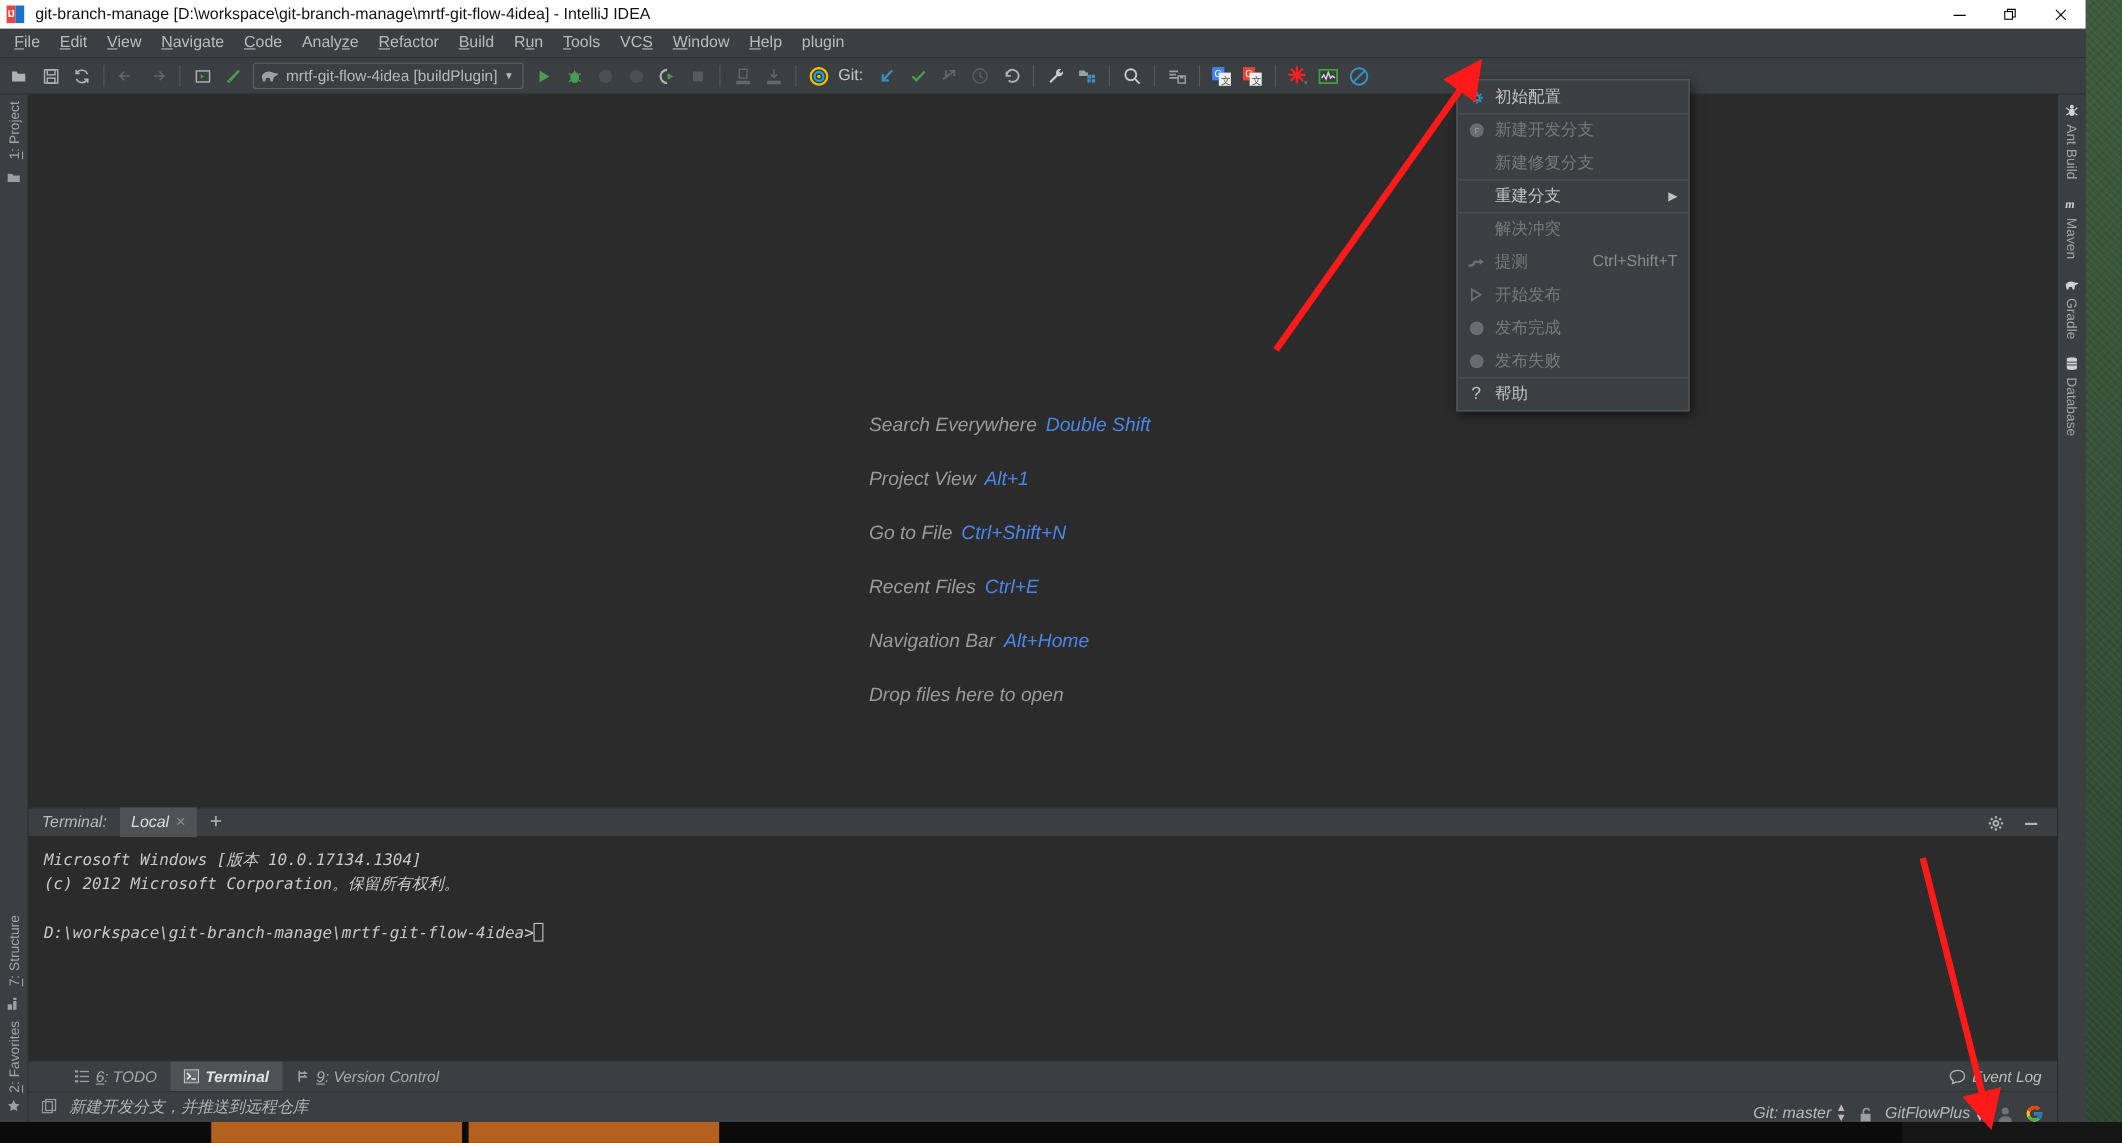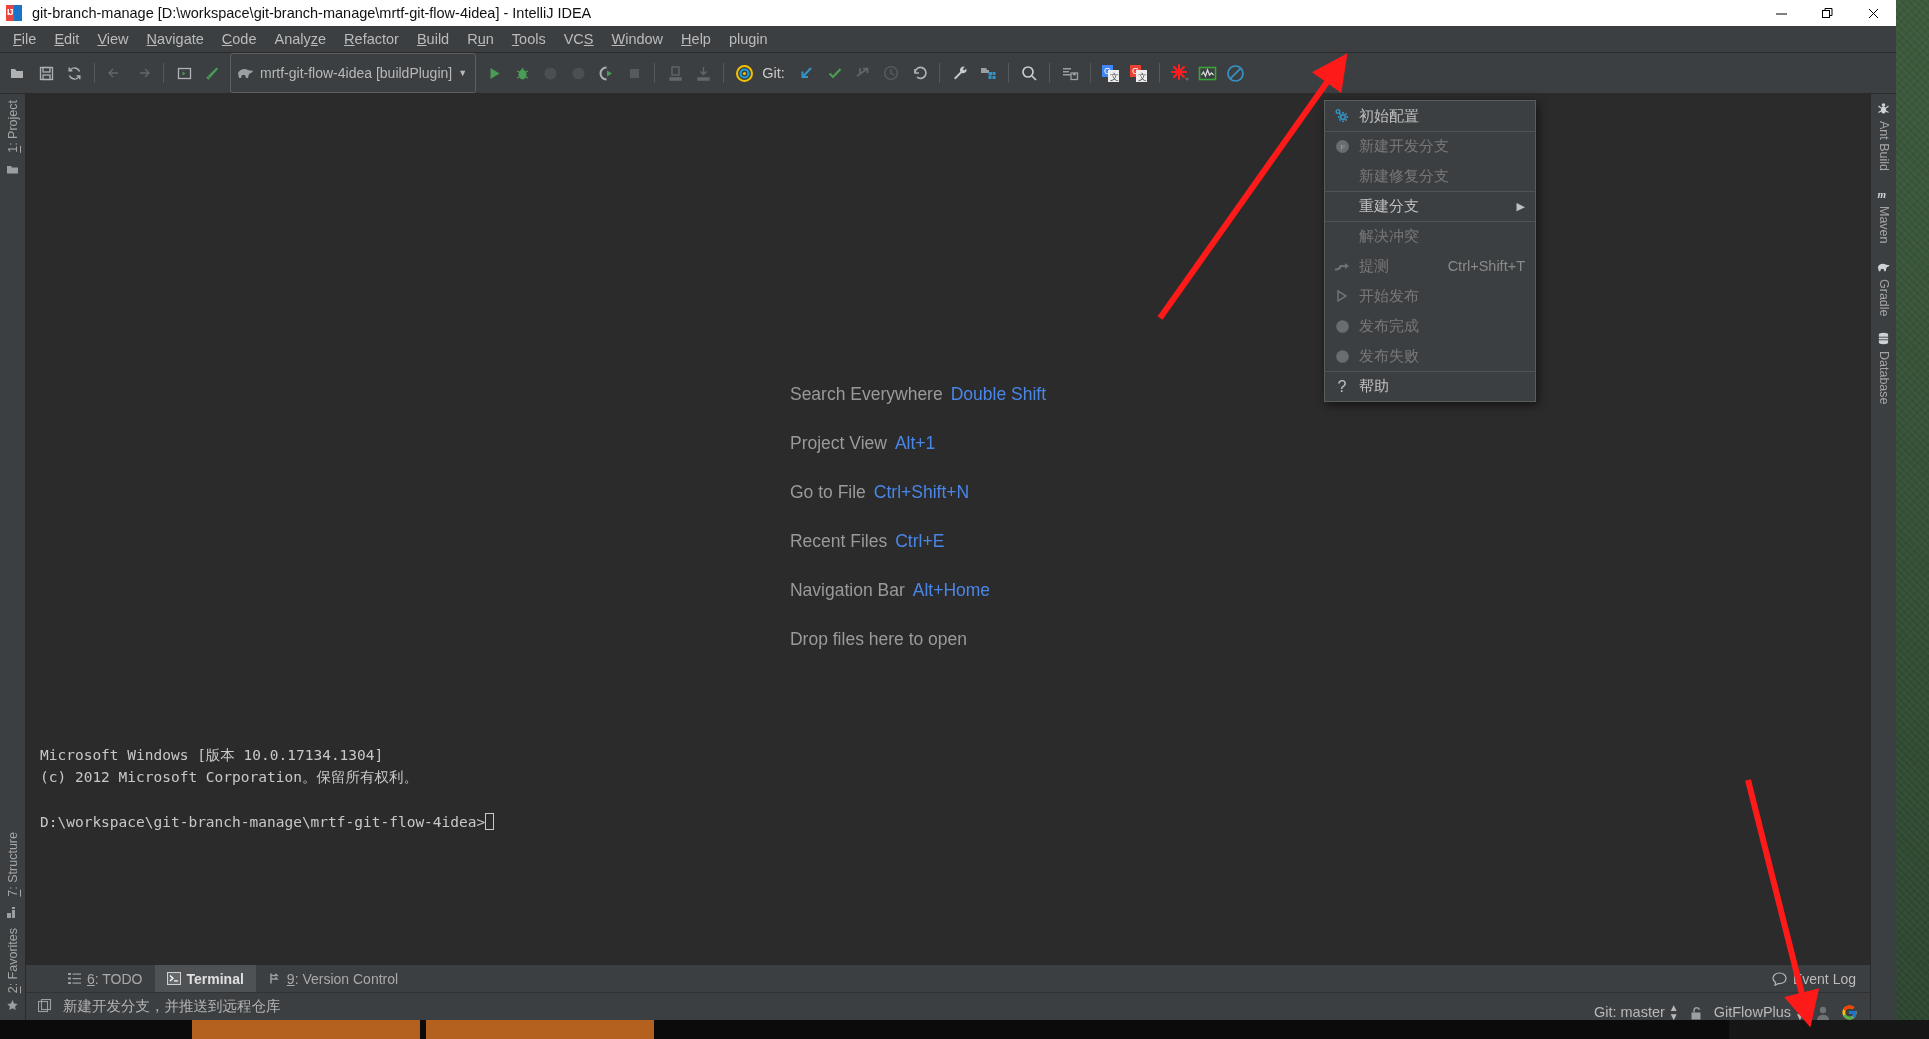--- a/index.html
+++ b/index.html
@@ -49,21 +49,21 @@
   #toolbar{
     flex:0 0 33px; background:#3c3f41; display:flex; align-items:center;
     padding:0 4px; border-bottom:1px solid #2b2b2b; gap:0px; position:relative;
   }
   .tb{ width:28px;height:26px;display:flex;align-items:center;justify-content:center;
        color:#afb1b3; flex:0 0 auto; }
   .tb svg{ display:block; }
   .tb.dis{ opacity:.35; }
   .sep{ width:1px;height:20px;background:#555859;margin:0 6px;flex:0 0 1px;}
   #run-config{
-    display:flex;align-items:center;gap:6px;height:40px;border:1px solid #5e6060;
+    display:flex;align-items:center;gap:6px;height:24px;border:1px solid #5e6060;
     border-radius:3px;padding:0 8px 0 6px;background:#3c3f41;margin:0 4px;
   }
   #run-config .lbl{ font-size:14px;color:#b8b8b8;white-space:nowrap;}
   #git-label{ font-size:14.5px;color:#c9c9c9;margin:0 8px 0 4px;}
 
   
   #navbar{
     flex:0 0 26px; background:#3c3f41; display:flex;align-items:center;
     padding-left:8px; gap:7px; border-bottom:1px solid #2b2b2b;
   }
@@ -83,21 +83,21 @@
     writing-mode:vertical-rl; font-size:12.5px;color:#a5a5a5;
     padding:6px 4px; white-space:nowrap; cursor:default; display:flex;
     align-items:center; gap:5px;
   }
   .vtab.down{ transform:rotate(180deg); }
   .vtab .u{ text-decoration:underline; }
   .vicon{ width:13px;height:13px;flex:0 0 13px;display:block;}
   .strip .spacer{ flex:1 1 auto; }
 
   
-  #center{ flex:1 1 auto; display:flex; flex-direction:column; min-width:0; }
+  #center{ flex:1 1 auto; display:flex; flex-direction:column; min-width:0;font-style:italic; }
   #editor{
     flex:1 1 auto; background:#2b2b2b; position:relative; min-height:0;
     display:flex; align-items:flex-start; justify-content:center;
   }
   #tips{ margin-top:290px; margin-left:-60px; }
   .tip{ font-size:17.5px; color:#9a9a9a; margin-bottom:28px; white-space:nowrap;}
   .tip .key{ color:#4a86e8; margin-left:8px; }
 
   
   #terminal{ flex:0 0 230px; display:flex; flex-direction:column; background:#2b2b2b; }
@@ -142,21 +142,21 @@
     flex:0 0 28px; background:#3c3f41; display:flex;align-items:center;
     padding-left:8px; position:relative; border-top:1px solid #323232;
   }
   #status-msg{ font-size:14.5px;color:#b3b3b3;margin-left:10px; }
   #statusbar-right{ position:absolute;right:0;top:0;height:28px;display:flex;align-items:flex-end;gap:10px;padding-right:12px;}
   .sb-item{ font-size:14.5px;color:#b8b8b8;display:flex;align-items:center;gap:4px;}
   .updown{ font-size:10px;line-height:9px;color:#b8b8b8;display:flex;flex-direction:column;}
 
   
   #popup{
-    position:absolute; left:1324px; top:100px; width:212px;
+    position:absolute; left:1324px; top:72px; width:212px;
     background:#3c3f41; border:1px solid #5a5d5e; z-index:50;
     box-shadow:2px 3px 9px rgba(0,0,0,.55);
   }
   .pm{
     display:flex; align-items:center; height:30px; position:relative;
     font-size:15px; color:#c0c0c0; padding-left:6px;
   }
   .pm .ic{ width:22px;height:18px;display:flex;align-items:center;justify-content:center;flex:0 0 22px;margin-right:6px;}
   .pm.disabled{ color:#787878; }
   .pm.sep-above{ border-top:1px solid #515456; }
@@ -463,20 +463,43 @@
           <div class="tip"><span>Search Everywhere</span><span class="key">Double Shift</span></div>
           <div class="tip"><span>Project View</span><span class="key">Alt+1</span></div>
           <div class="tip"><span>Go to File</span><span class="key">Ctrl+Shift+N</span></div>
           <div class="tip"><span>Recent Files</span><span class="key">Ctrl+E</span></div>
           <div class="tip"><span>Navigation Bar</span><span class="key">Alt+Home</span></div>
           <div class="tip"><span>Drop files here to open</span></div>
         </div>
       </div>
 
       <div id="terminal">
+        <div id="term-head">
+          <span class="ttl">Terminal:</span>
+          <div class="term-tab">
+            <span>Local</span>
+            <span class="x">×</span>
+          </div>
+          <div id="term-plus">+</div>
+          <div id="term-head-right">
+            <div class="tb">
+              <svg width="15" height="15" viewBox="0 0 15 15">
+                  <circle cx="7.5" cy="7.5" r="2.3" fill="none" stroke="#b5b5b5" stroke-width="1.5"></circle>
+                  <g stroke="#b5b5b5" stroke-width="2">
+                    <path d="M7.5 1v2M7.5 12v2M1 7.5h2M12 7.5h2M3 3l1.4 1.4M10.6 10.6L12 12M12 3l-1.4 1.4M4.4 10.6L3 12"></path>
+                  </g>
+                </svg>
+            </div>
+            <div class="tb">
+              <svg width="15" height="15" viewBox="0 0 15 15">
+                  <rect x="2" y="7" width="11" height="2" fill="#b5b5b5"></rect>
+                </svg>
+            </div>
+          </div>
+        </div>
         <div id="term-body"><span>Microsoft Windows [版本 10.0.17134.1304]</span>
 <span>(c) 2012 Microsoft Corporation。保留所有权利。</span>
 
 <span>D:\workspace\git-branch-manage\mrtf-git-flow-4idea&gt;</span><span id="term-cursor"></span></div>
       </div>
 
       <div id="bottombar">
         <div class="btab">
           <svg width="13" height="13" viewBox="0 0 13 13">
               <g fill="#9aa0a2">

